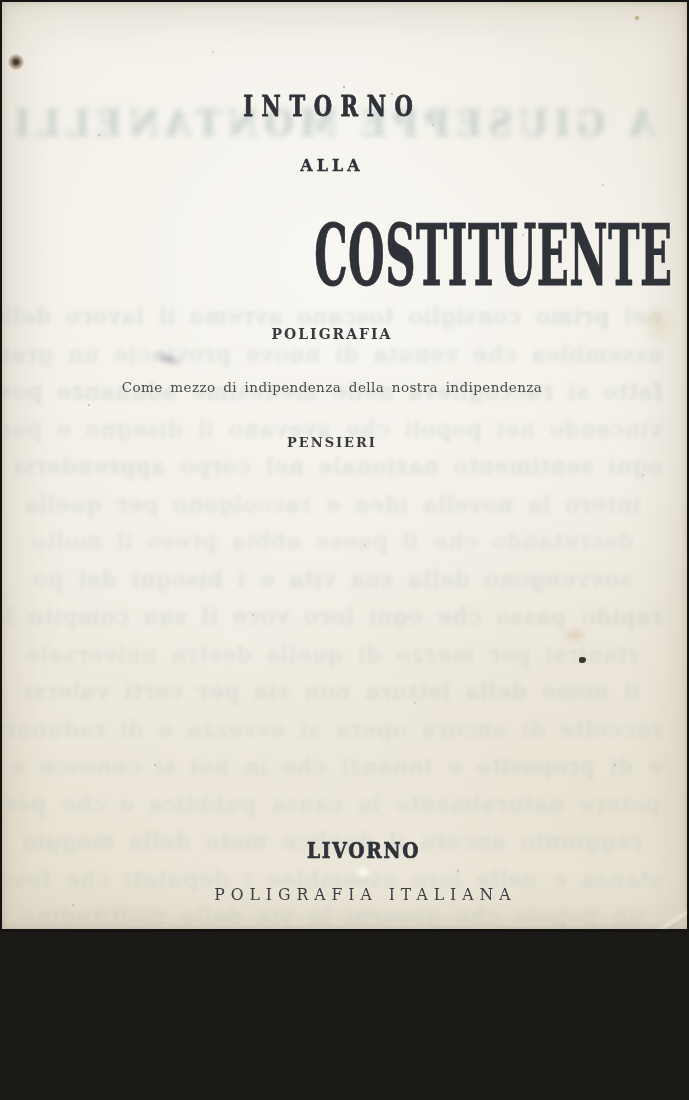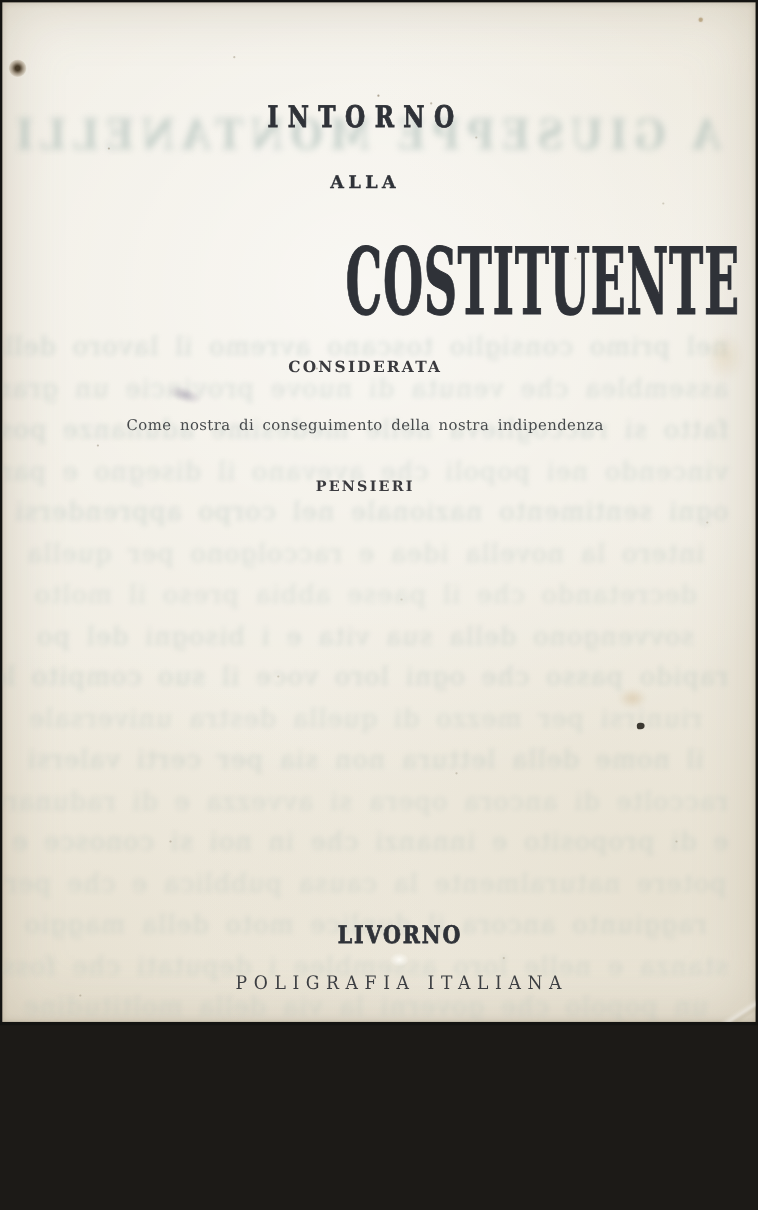--- a/index.html
+++ b/index.html
@@ -117,22 +117,22 @@
   </div>
 
   <div class="content">
     <div class="abs ink half-title soft">
       <span class="fit">INTORNO</span>
     </div>
     <div class="abs ink connector soft">ALLA</div>
     <div class="abs ink main-title">
       <span class="fit">COSTITUENTE ITALIANA</span>
     </div>
-    <div class="abs qualifier soft">CONSIDERATA</div>
-    <div class="abs subtitle soft">Come nostra di conseguimento della nostra indipendenza</div>
+    <div class="abs qualifier soft">POLIGRAFIA</div>
+    <div class="abs subtitle soft">Come mezzo di indipendenza della nostra indipendenza</div>
     <div class="abs genre soft">PENSIERI</div>
     <div class="abs ink city soft">
       <span class="fit">LIVORNO</span>
     </div>
     <div class="abs publisher soft">
       <span class="fit">POLIGRAFIA ITALIANA</span>
     </div>
   </div>
 
   <div class="stain spot-tl"></div>

